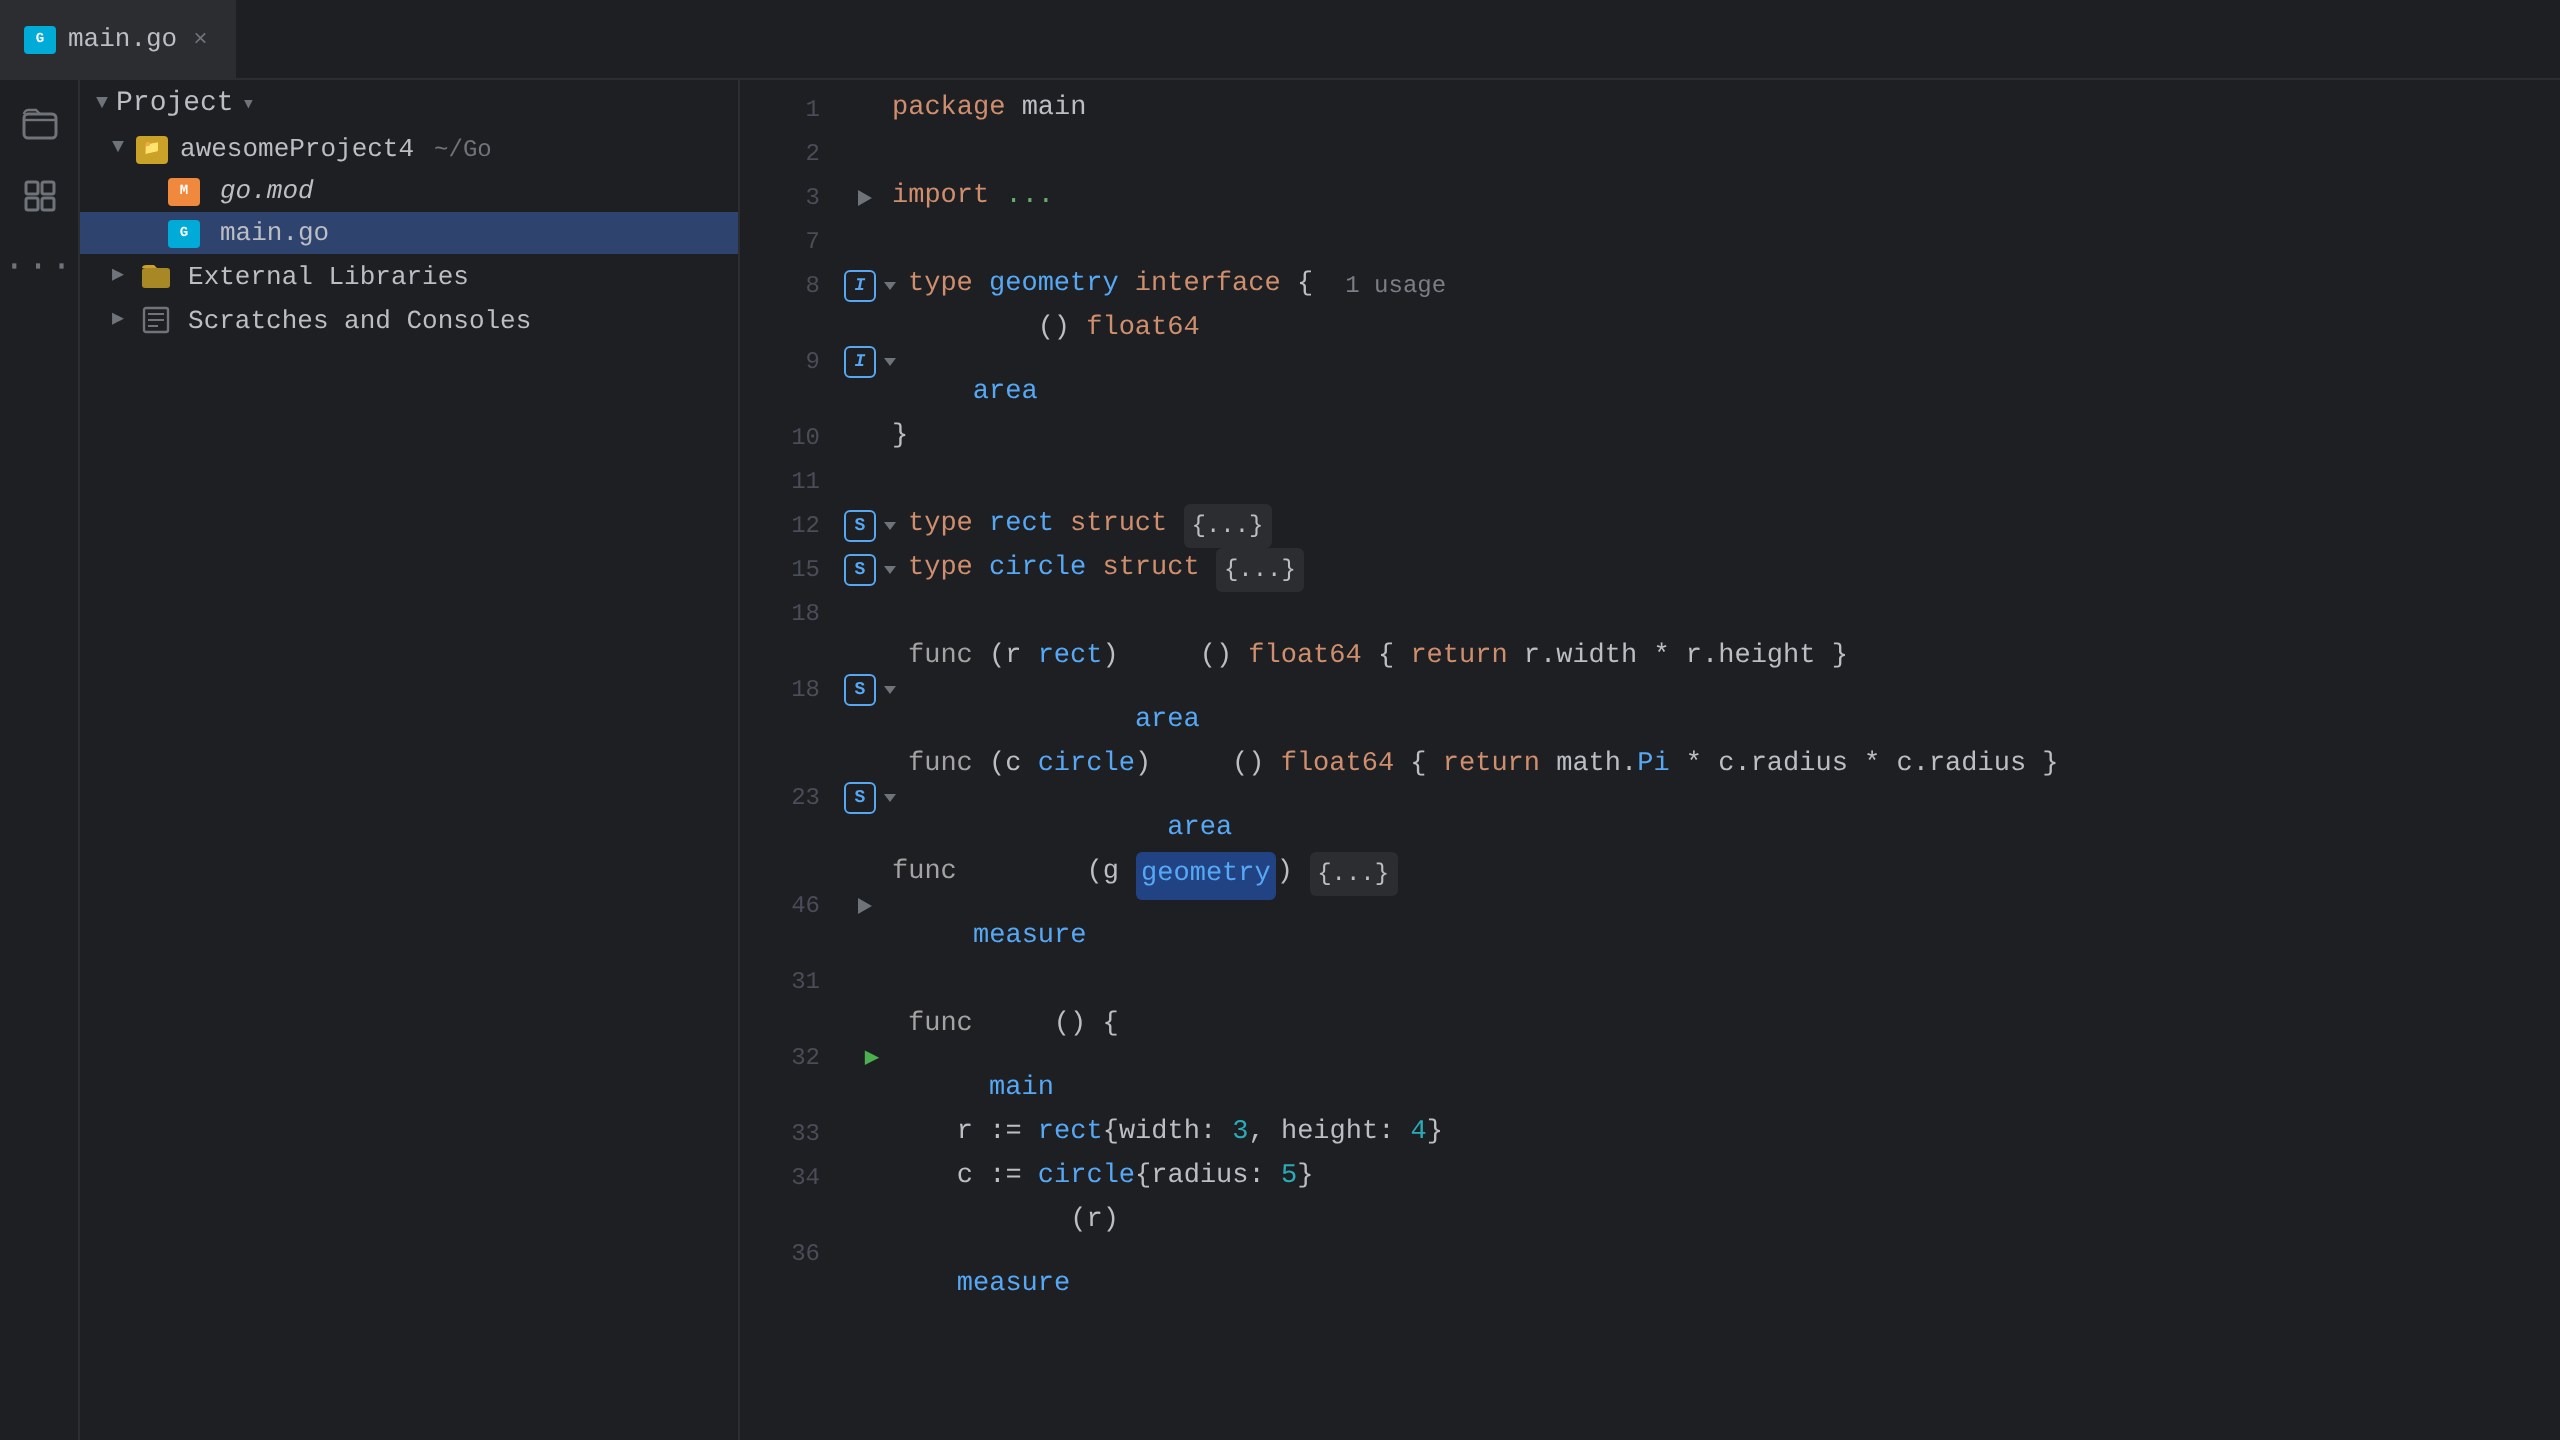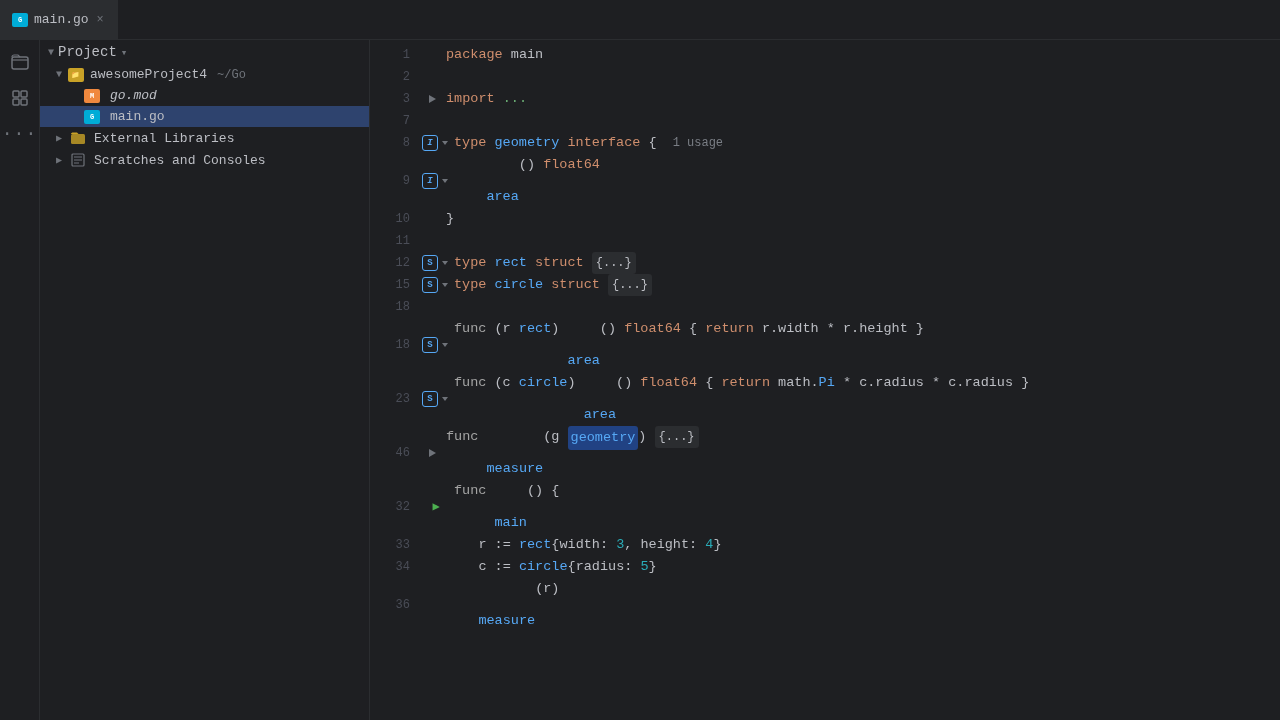--- a/index.html
+++ b/index.html
@@ -461,20 +461,25 @@
     <div class="code-line">
       <span class="line-num">46</span>
       <span class="line-icon" style="color:#6f737a;">
         <svg width="12" height="12" viewBox="0 0 12 12">
             <polygon points="3,2 10,6 3,10" fill="#6f737a"></polygon>
           </svg>
       </span>
       <span class="line-content"><span class="func-kw">func </span><span class="func-name">measure</span><span class="punct">(g </span><span class="highlight-type">geometry</span><span class="punct">) </span><span class="brace-fold">{...}</span></span>
     </div>
 
+    <div class="code-line">
+      <span class="line-num">31</span>
+      <span class="line-icon"></span>
+      <span class="line-content"></span>
+    </div>
 
     <div class="code-line">
       <span class="line-num">32</span>
       <span class="line-icon" style="display:flex;align-items:center;gap:2px;width:28px;">
         <span class="run-icon">▶</span>
       </span>
       <span class="line-content"><span class="func-kw">func </span><span class="func-name">main</span><span class="punct">() {</span></span>
     </div>
 
     <div class="code-line">

